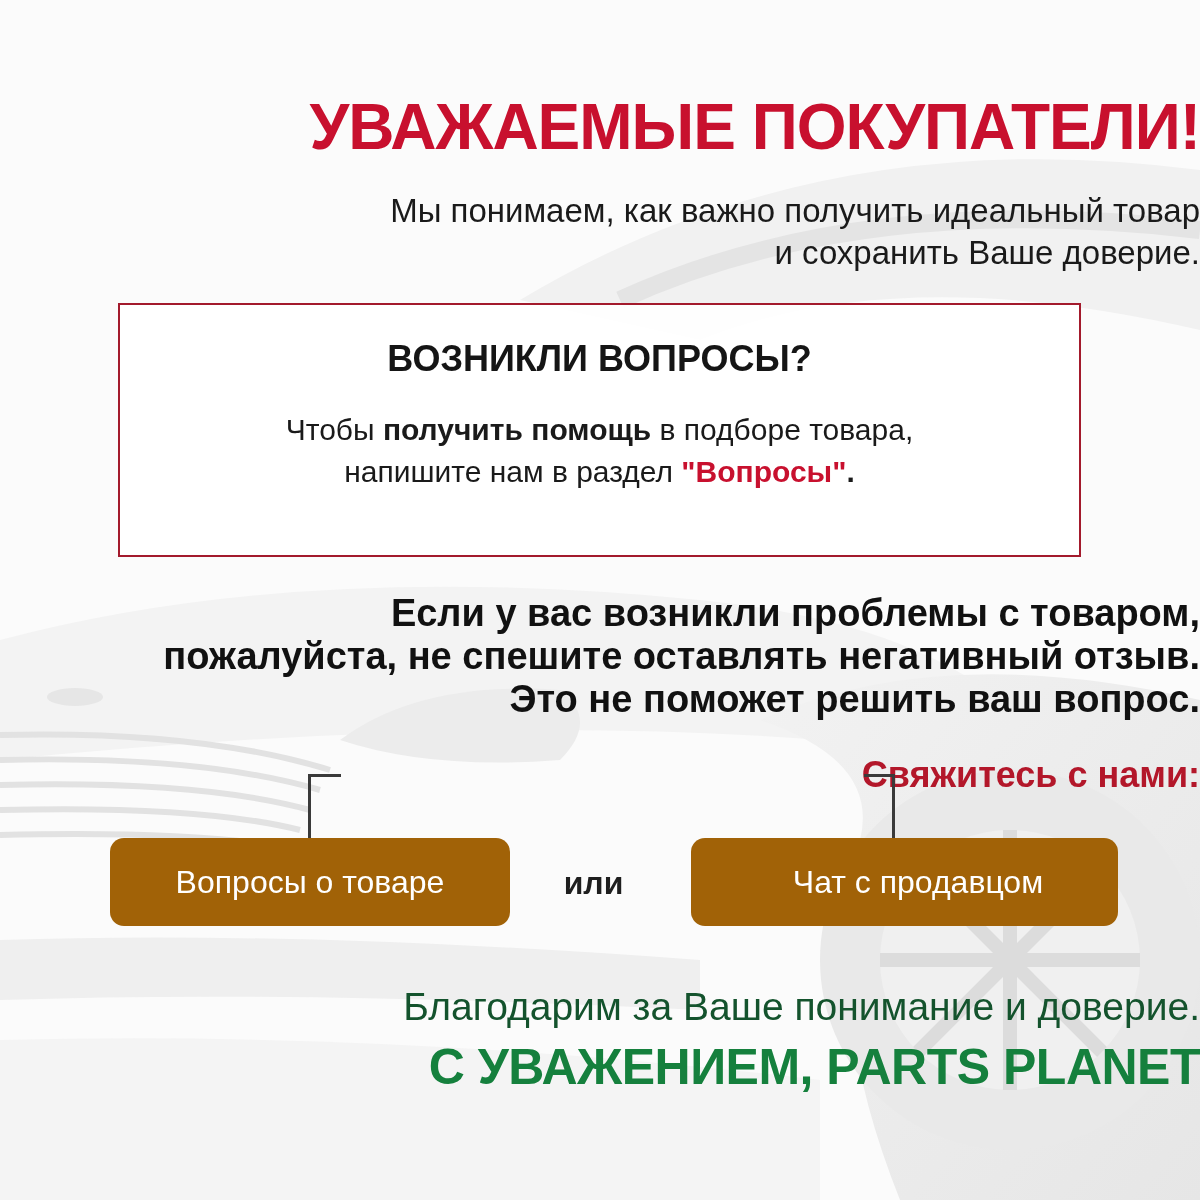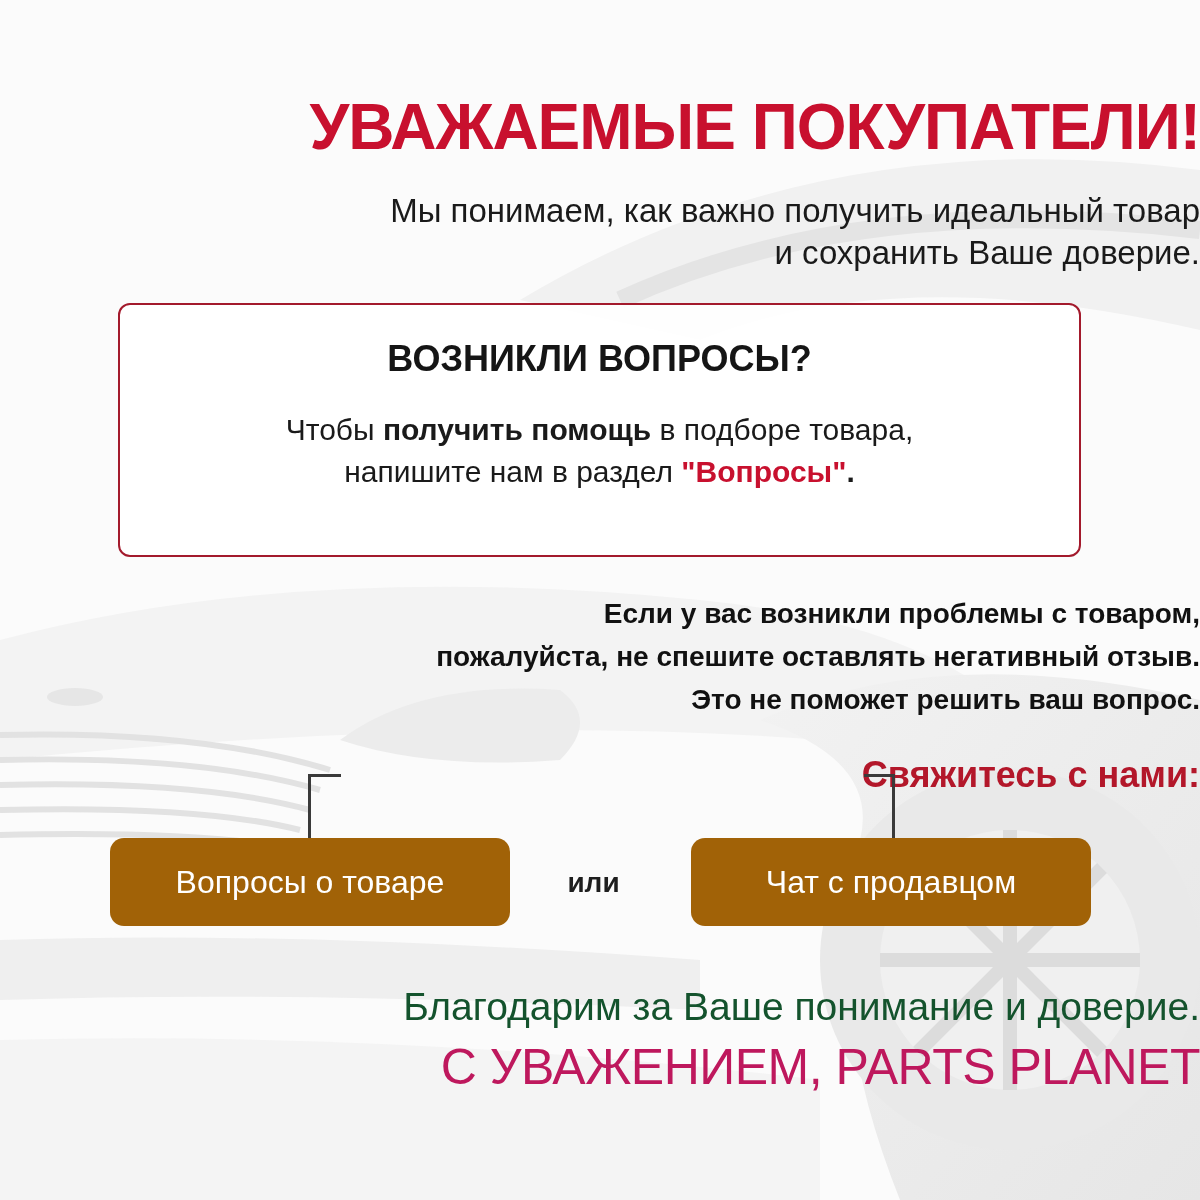--- a/index.html
+++ b/index.html
@@ -15,62 +15,62 @@
 
   .title {
     top: 88px; font-size: 64px; font-weight: bold; color: #c8102e;
     letter-spacing: -1px; line-height: 78px;
   }
   .intro {
     top: 190px; font-size: 33px; line-height: 42px; color: #1a1a1a;
   }
   .qbox {
     position: absolute; left: 118px; top: 303px; width: 963px; height: 254px;
-    border: 2px solid #a31a2c; border-radius: 12px;
+    border: 2px solid #a31a2c; border-radius: 0;
     background: rgba(255,255,255,0.92); box-sizing: border-box;
   }
   .qbox-title {
     position: absolute; left: 0; right: 0; top: 32px; text-align: center;
     font-size: 36px; font-weight: bold; line-height: 44px; color: #151515;
   }
   .qbox-text {
     position: absolute; left: 0; right: 0; top: 104px; text-align: center;
     font-size: 30px; line-height: 42px; color: #1a1a1a;
   }
   .qbox-text b { font-weight: bold; }
   .red { color: #c8102e; font-weight: bold; }
 
   .warn {
-    top: 592px; font-size: 28px; font-weight: bold; line-height: 43px; color: #111;
+    top: 592px; font-size: 38px; font-weight: bold; line-height: 43px; color: #111;
   }
   .contact {
     top: 752px; font-size: 36px; font-weight: bold; color: #b3172a; line-height: 46px;
   }
   .bracket {
     position: absolute; border-color: #3a3a3a; border-style: solid; border-width: 0;
   }
   .br-left { left: 308px; top: 774px; width: 30px; height: 64px; border-left-width: 3px; border-top-width: 3px; }
   .br-right { left: 864px; top: 774px; width: 28px; height: 64px; border-right-width: 3px; border-top-width: 3px; }
 
   .btn {
     position: absolute; top: 838px; height: 88px; width: 400px;
     background: #a16207; border-radius: 14px; color: #ffffff;
     font-size: 32px; line-height: 88px; text-align: center; cursor: pointer;
   }
   .btn-left { left: 110px; }
-  .btn-right { left: 691px; }
+  .btn-right { left: 691px; padding-left: 27px; }
   .or {
     position: absolute; left: 510px; width: 167px; top: 860px; text-align: center;
-    font-size: 28px; font-weight: bold; color: #1e1e1e; line-height: 46px;
+    font-size: 32px; font-weight: bold; color: #1e1e1e; line-height: 46px;
   }
   .thanks {
     top: 985px; font-size: 39px; line-height: 44px; color: #14532d;
   }
   .sign {
-    top: 1036px; font-size: 50px; font-weight: normal; line-height: 62px; color: #be185d;
+    top: 1036px; font-size: 50px; font-weight: bold; line-height: 62px; color: #15803d;
     letter-spacing: -0.5px;
   }
 </style>
 </head>
 <body>
 
 <svg class="bg" width="1200" height="1200" viewBox="0 0 1200 1200">
   <defs>
     <linearGradient id="g1" x1="0" y1="0" x2="1" y2="1">
       <stop offset="0" stop-color="#f2f2f2"></stop>

